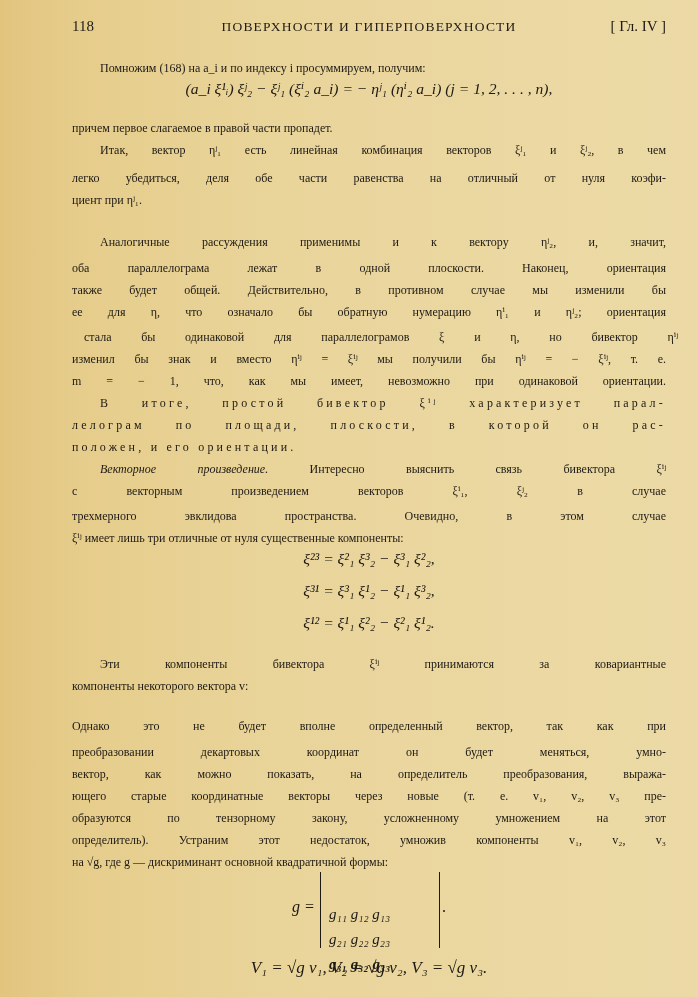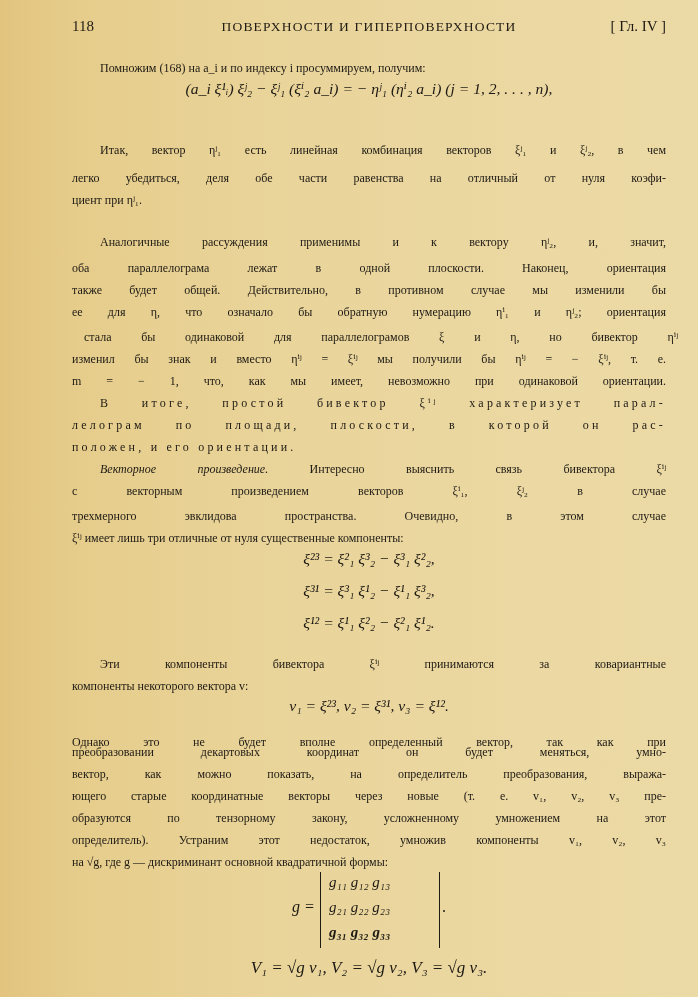--- a/index.html
+++ b/index.html
@@ -29,38 +29,39 @@
     position: absolute; left: 72px; width: 594px; text-align: center;
     font-size: 15.6px; white-space: nowrap; font-style: italic;
   }
   .sp { letter-spacing: 3.2px; }
   .it { font-style: italic; }
   .det {
     position: absolute; left: 320px; top: 836px; width: 118px; height: 76px;
     border-left: 1px solid #1e1a14; border-right: 1px solid #1e1a14;
     font-style: italic; font-size: 15px;
   }
-  .det .row { position: absolute; left: 8px; width: 104px; }
+  .det .row { position: absolute; left: 8px; width: 104px; margin-top: 32px; }
   .detlbl { position: absolute; left: 292px; top: 863px; font-style: italic; font-size: 16px; }
   .detdot { position: absolute; left: 442px; top: 863px; font-size: 16px; }
 </style>
 </head>
 <body>
 
 <div class="page">
 
   <div class="header">
     <span class="pno">118</span>
     <span class="ttl">ПОВЕРХНОСТИ И ГИПЕРПОВЕРХНОСТИ</span>
     <span class="ch">[ Гл. IV ]</span>
   </div>
 
   <div class="line ind last" style="top:58px;">Помножим (168) на a_i и по индексу i просуммируем, получим:</div>
   <div class="eq" style="top:80px;">(a_i ξ¹ᵢ) ξʲ₂ − ξʲ₁ (ξⁱ₂ a_i) = − ηʲ₁ (ηⁱ₂ a_i)      (j = 1, 2, . . . , n),</div>
 
+  <div class="line last" style="top:118px;">причем первое слагаемое в правой части пропадет.</div>
   <div class="line ind" style="top:140px;">Итак, вектор ηʲ₁ есть линейная комбинация векторов ξʲ₁ и ξʲ₂, в чем</div>
   <div class="line" style="top:168px;">легко убедиться, деля обе части равенства на отличный от нуля коэфи-</div>
   <div class="line last" style="top:190px;">циент при ηʲ₁.</div>
 
   <div class="line ind" style="top:232px;">Аналогичные рассуждения применимы и к вектору ηʲ₂, и, значит,</div>
   <div class="line" style="top:258px;">оба параллелограма лежат в одной плоскости. Наконец, ориентация</div>
   <div class="line" style="top:280px;">также будет общей. Действительно, в противном случае мы изменили бы</div>
   <div class="line" style="top:302px;">ее для η, что означало бы обратную нумерацию ηⁱ₁ и ηʲ₂; ориентация</div>
   <div class="line" style="top:327px;margin-left:12px;">стала бы одинаковой для параллелограмов ξ и η, но бивектор ηⁱʲ</div>
   <div class="line" style="top:349px;">изменил бы знак и вместо ηⁱʲ = ξⁱʲ мы получили бы ηⁱʲ = − ξⁱʲ, т. е.</div>
@@ -77,23 +78,22 @@
   <div class="line" style="top:481px;">с векторным произведением векторов ξⁱ₁, ξʲ₂ в случае</div>
   <div class="line" style="top:506px;">трехмерного эвклидова пространства. Очевидно, в этом случае</div>
   <div class="line last" style="top:528px;">ξⁱʲ имеет лишь три отличные от нуля существенные компоненты:</div>
 
   <div class="eq" style="top:550px;">ξ²³ = ξ²₁ ξ³₂ − ξ³₁ ξ²₂,</div>
   <div class="eq" style="top:582px;">ξ³¹ = ξ³₁ ξ¹₂ − ξ¹₁ ξ³₂,</div>
   <div class="eq" style="top:614px;">ξ¹² = ξ¹₁ ξ²₂ − ξ²₁ ξ¹₂.</div>
 
   <div class="line ind" style="top:654px;">Эти компоненты бивектора ξⁱʲ принимаются за ковариантные</div>
   <div class="line last" style="top:676px;">компоненты некоторого вектора v:</div>
-  <div class="eq" style="top:697px;">v₁ = ξ²³,     v₂ = ξ³¹,     v₃ = ξ¹².</div>
 
-  <div class="line" style="top:732px;">Однако это не будет вполне определенный вектор, так как при</div>
+  <div class="line" style="top:716px;">Однако это не будет вполне определенный вектор, так как при</div>
   <div class="line" style="top:742px;">преобразовании декартовых координат он будет меняться, умно-</div>
   <div class="line" style="top:764px;">вектор, как можно показать, на определитель преобразования, выража-</div>
   <div class="line" style="top:786px;">ющего старые координатные векторы через новые (т. е. v₁, v₂, v₃ пре-</div>
   <div class="line" style="top:808px;">образуются по тензорному закону, усложненному умножением на этот</div>
   <div class="line" style="top:830px;">определитель). Устраним этот недостаток, умножив компоненты v₁, v₂, v₃</div>
   <div class="line last" style="top:852px;">на √g, где g — дискриминант основной квадратичной формы:</div>
 
   <div class="detlbl" style="top:898px;">g =</div>
   <div class="det" style="top:872px;">
     <div class="row" style="top:2px;">g₁₁  g₁₂  g₁₃</div>

